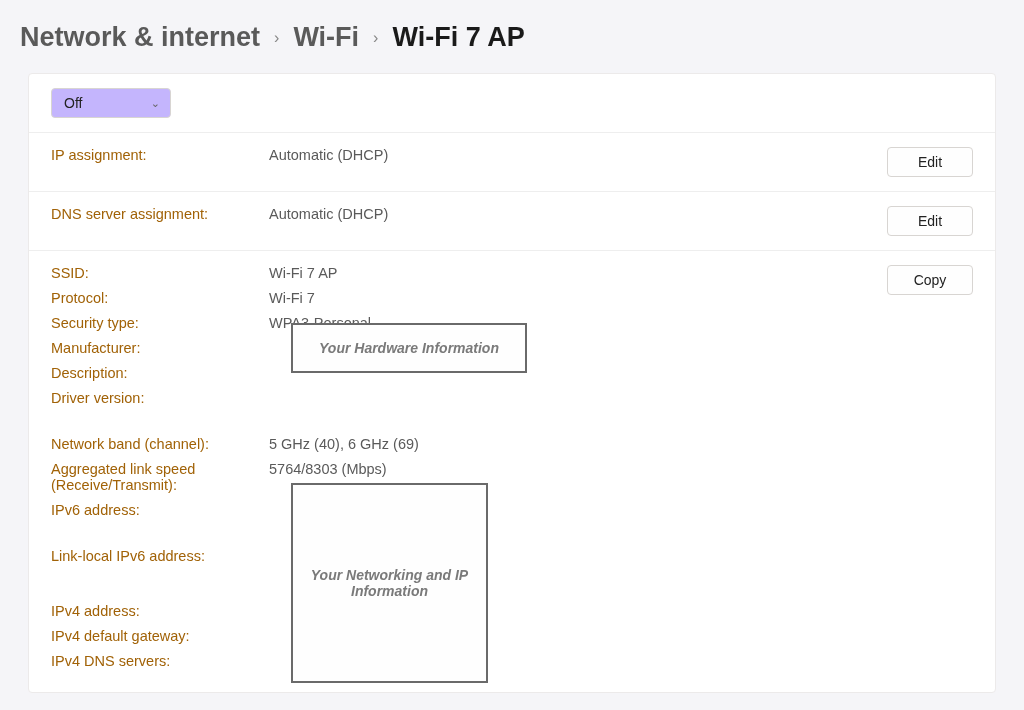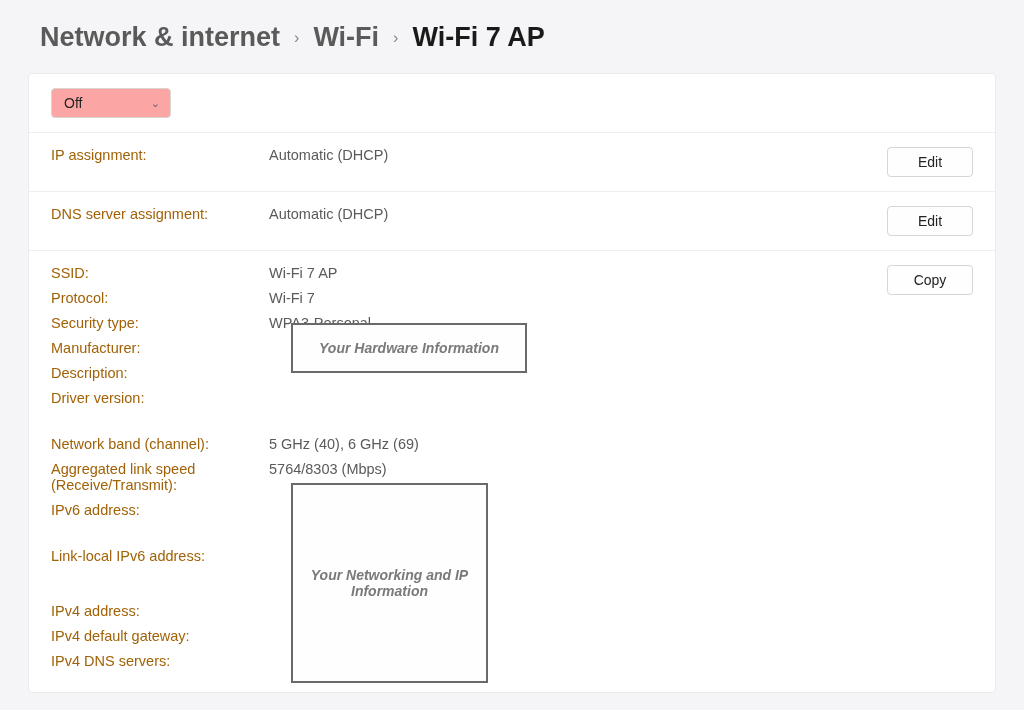--- a/index.html
+++ b/index.html
@@ -5,21 +5,21 @@
   * { box-sizing: border-box; margin: 0; padding: 0; }
   body {
     font-family: "Segoe UI", -apple-system, BlinkMacSystemFont, sans-serif;
     background: #f5f5f8;
     width: 1024px;
     height: 710px;
     overflow: hidden;
     color: #1a1a1a;
   }
   .breadcrumb {
-    padding: 22px 28px 20px 40px;
+    padding: 22px 28px 20px 20px;
     display: flex;
     align-items: center;
     gap: 14px;
     font-size: 27px;
     font-weight: 600;
   }
   .breadcrumb .crumb {
     color: #5a5a5a;
     cursor: pointer;
   }
@@ -59,21 +59,21 @@
     font-size: 12.5px;
     color: #777;
     line-height: 1.4;
     max-width: 680px;
   }
   .section .ctrl {
     flex-shrink: 0;
   }
   .dropdown {
     border: 1px solid #d8d5d2;
-    background: #fca5a5;
+    background: #c4b5fd;
     border-radius: 4px;
     padding: 6px 34px 6px 12px;
     font-size: 14px;
     color: #222;
     min-width: 120px;
     position: relative;
     cursor: pointer;
   }
   .dropdown .chev {
     position: absolute;

